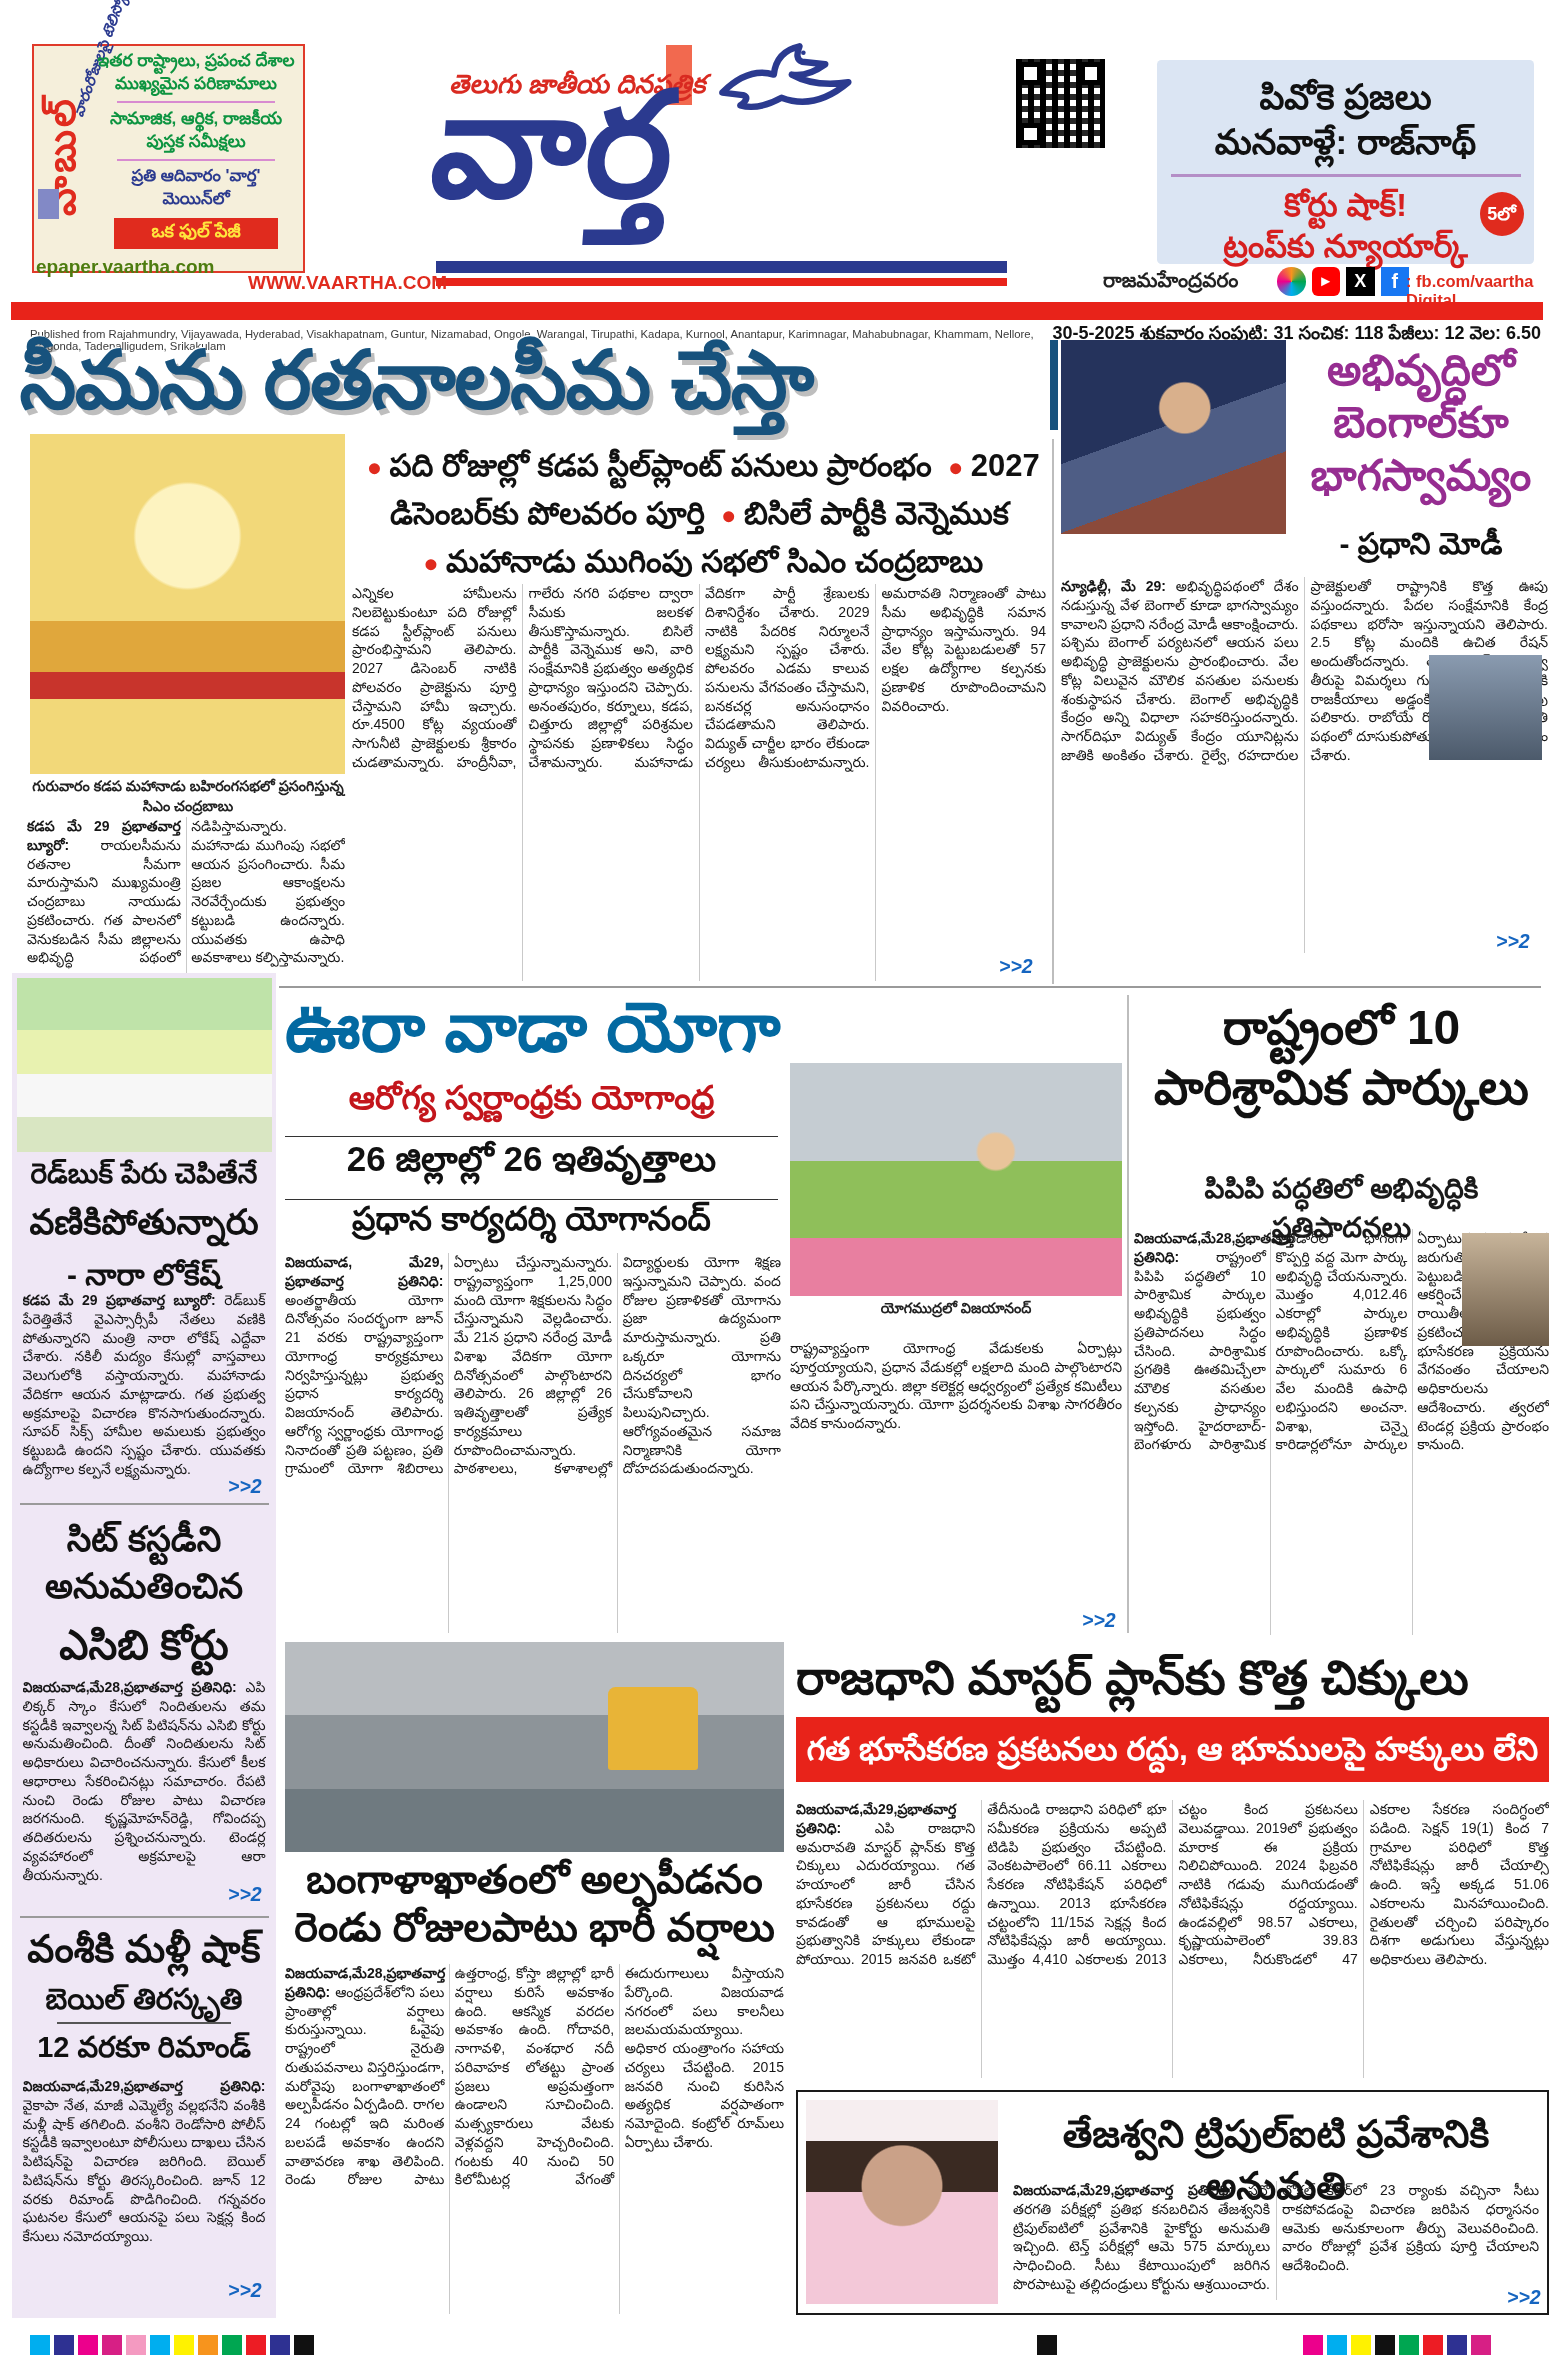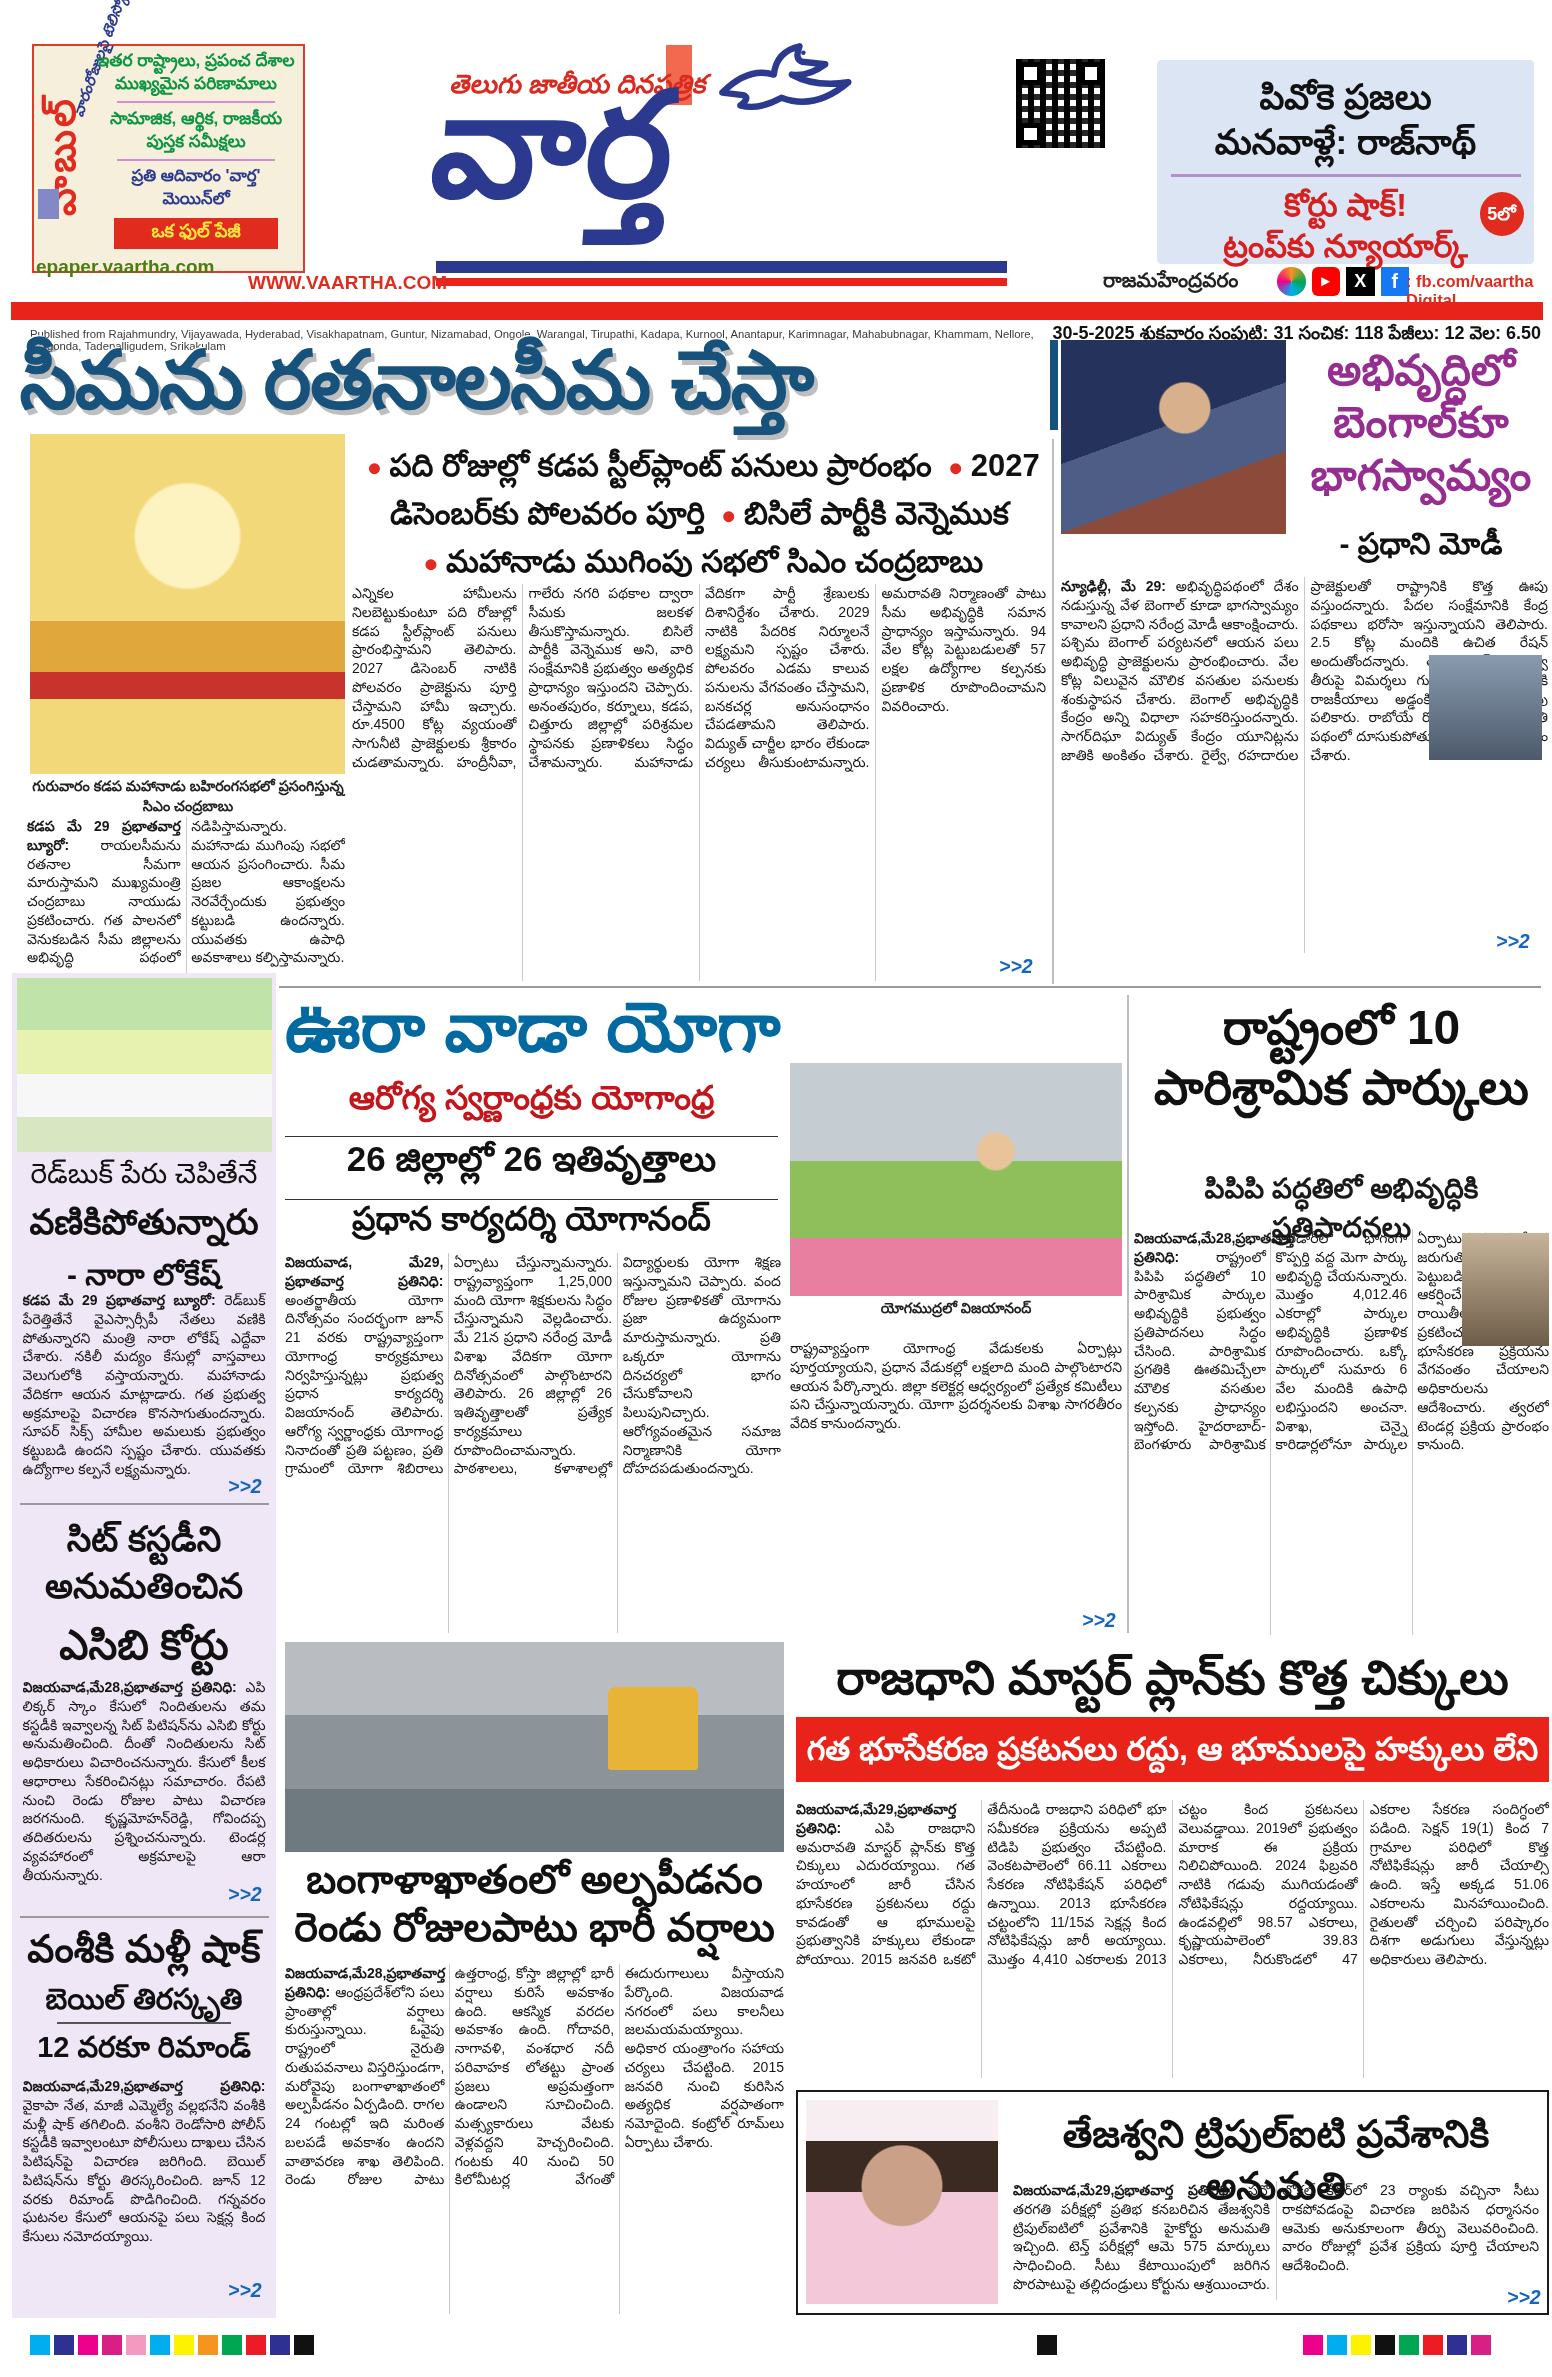--- a/index.html
+++ b/index.html
@@ -85,21 +85,21 @@
   #modi-body .inner{column-count:2;column-gap:12px;column-rule:0.8px solid #c9c9c9;height:376px;}
   #modi-inset{left:1429px;top:655px;width:113px;height:105px;background:linear-gradient(#8a9bb0,#4c5a6b);}
   #modi-cont{left:1496px;top:930px;}
   #hr-main{left:279px;top:986px;width:1262px;}
 
   
   #leftcol{left:12px;top:973px;width:264px;height:1345px;background:#efe7f5;}
   #lokesh-photo{left:4.5px;top:4.5px;width:255px;height:174px;background:
     linear-gradient(#bfe3a9 0 30%,#e8f2b0 30% 55%,#f7f7f7 55% 80%,#d9e6c2 80%);}
   #lokesh-h{left:4.5px;top:185px;width:255px;}
-  .lok1{font-size:28px;font-weight:400;}
+  .lok1{font-size:28px;font-weight:700;}
   .lok2{font-size:35px;font-weight:800;margin-top:4.5px;}
   .lok3{font-size:30px;font-weight:800;margin-top:7.5px;}
   #lokesh-body{left:10.5px;top:318px;width:243px;height:189px;}
   #lokesh-cont{left:216px;top:502px;}
   #lc-div1{left:7.5px;top:530px;width:249px;}
   #acb-h{left:4.5px;top:542px;width:255px;}
   .acb1{font-size:35px;font-weight:800;line-height:1.35;}
   .acb2{font-size:41px;font-weight:800;margin-top:12px;}
   #acb-body{left:10.5px;top:705px;width:243px;height:207px;}
   #acb-cont{left:216px;top:910px;}
@@ -138,21 +138,21 @@
   
   #rain-photo{left:285px;top:1642px;width:499px;height:210px;background:
     linear-gradient(#b9bdc1 0 35%,#8d9499 35% 70%,#6f7a80 70%);}
   #rain-auto{position:absolute;left:323px;top:45px;width:90px;height:83px;background:#e8b437;border-radius:7.5px 7.5px 3px 3px;}
   #rain-h1{left:285px;top:1857px;width:499px;font-size:40px;font-weight:800;color:#111;text-align:center;}
   #rain-h2{left:285px;top:1905px;width:499px;font-size:40px;font-weight:800;color:#111;text-align:center;}
   #rain-body{left:285px;top:1964px;width:499px;height:350px;}
   #rain-body .inner{column-count:3;column-gap:10.5px;column-rule:0.8px solid #c9c9c9;height:350px;}
 
   
-  #mp-h{left:796px;top:1650px;width:753px;font-size:47px;font-weight:800;color:#111;text-align:center;}
+  #mp-h{left:796px;top:1650px;width:753px;font-size:47px;font-weight:800;color:#111;}
   #mp-strip{left:796px;top:1717px;width:753px;height:65px;background:#e8231a;color:#fff;font-size:32px;font-weight:800;
     text-align:center;line-height:65px;}
   #mp-body{left:796px;top:1800px;width:753px;height:278px;}
   #mp-body .inner{column-count:4;column-gap:12px;column-rule:0.8px solid #c9c9c9;height:278px;}
 
   
   #tej-box{left:796px;top:2090px;width:753px;height:225px;border:2.3px solid #1a1a1a;background:#fff;box-sizing:border-box;}
   #tej-photo{left:7.5px;top:7.5px;width:192px;height:204px;background:
     radial-gradient(circle at 50% 42%,#caa188 0 26%,transparent 27%),
     linear-gradient(#f6eef0 0 20%,#3a2a22 20% 45%,#f3c8d8 45%);}

